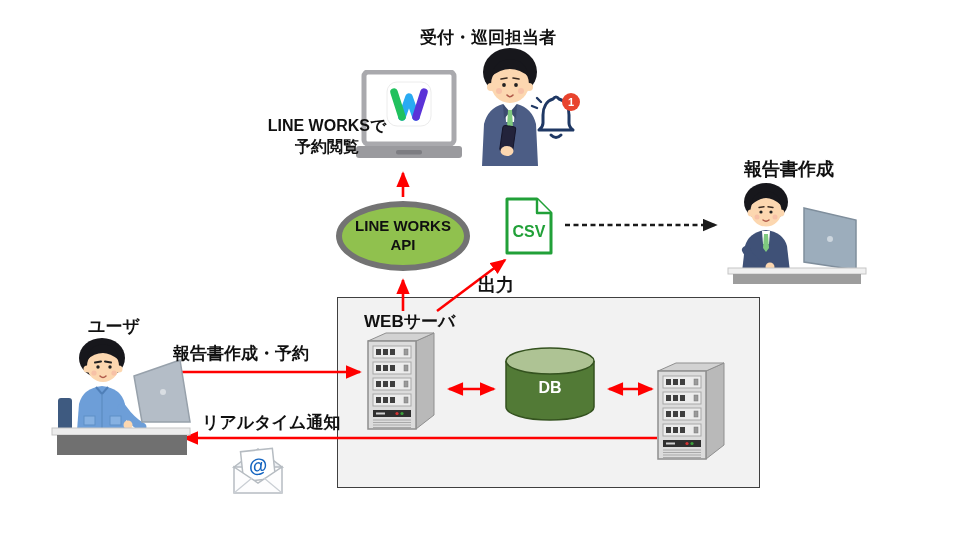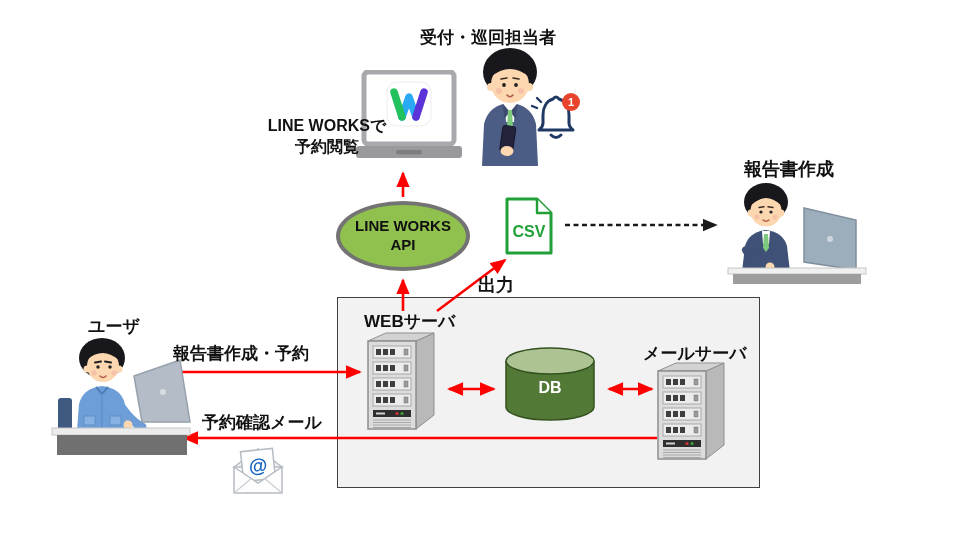--- a/index.html
+++ b/index.html
@@ -15,21 +15,21 @@
   .lbl18{font-size:18px;}
   .twoline{white-space:normal;}
   
   .sysbox{
     position:absolute;left:337px;top:297px;width:423px;height:191px;
     background:#f2f2f2;border:1.6px solid #3f3f3f;box-sizing:border-box;z-index:1;
   }
   
   .api-ellipse{
     position:absolute;left:336px;top:201px;width:134px;height:70px;border-radius:50%;
-    background:#90c14e;border:4px solid #737373;box-sizing:border-box;z-index:6;
+    background:#90c14e;border:6px solid #737373;box-sizing:border-box;z-index:6;
     display:flex;flex-direction:column;align-items:center;justify-content:center;
     font-size:15px;font-weight:700;color:#101010;line-height:1.25;
   }
   .arrows{position:absolute;left:0;top:0;z-index:5;pointer-events:none;}
   .icon-layer{z-index:6;}
   .text-layer{z-index:7;}
 </style>
 </head>
 <body>
 
@@ -197,21 +197,20 @@
         <line x1="9" y1="96.5" x2="47" y2="96.5"></line>
     </g>
   </svg>
 
   <svg class="abs icon-layer" style="left:502px;top:346px;" width="96" height="78" viewBox="0 0 96 78">
     <path d="M4 15 V61 A44 13 0 0 0 92 61 V15" fill="#527a36" stroke="#34521f" stroke-width="1.5"></path>
     <ellipse cx="48" cy="15" rx="44" ry="13" fill="#aec394" stroke="#34521f" stroke-width="1.5"></ellipse>
     <text x="48" y="47" text-anchor="middle" font-size="16" font-weight="bold" fill="#ffffff">DB</text>
   </svg>
 
-  <div class="label lbl17 text-layer abs" style="left:643px;top:343px;">メールサーバ</div>
 
   <svg class="abs icon-layer" style="left:654px;top:361px;" width="76" height="100" viewBox="0 0 76 100">
     <polygon points="52,10 70,2 70,84 52,98" fill="#b9b9b9" stroke="#8f8f8f"></polygon>
     <polygon points="4,10 22,2 70,2 52,10" fill="#d2d2d2" stroke="#8f8f8f"></polygon>
     <rect x="4" y="10" width="48" height="88" fill="#dcdcdc" stroke="#8f8f8f" stroke-width="1.5"></rect>
     <g>
       <rect x="9" y="15" width="38" height="12" fill="#ececec" stroke="#a8a8a8"></rect>
       <rect x="12" y="18" width="5" height="6" fill="#3f3f3f"></rect>
         <rect x="19" y="18" width="5" height="6" fill="#3f3f3f"></rect>
         <rect x="26" y="18" width="5" height="6" fill="#3f3f3f"></rect>
@@ -268,21 +267,21 @@
     <path d="M72,76 Q82,90 92,95" stroke="#6d9ed8" stroke-width="9" fill="none" stroke-linecap="round"></path>
     <circle cx="78" cy="93" r="4.5" fill="#fcd7b0"></circle>
     <polygon points="84,44 130,28 140,90 92,90" fill="#b4bdc7" stroke="#97a1ab" stroke-width="1.5"></polygon>
     <circle cx="113" cy="60" r="3" fill="#d9dee3"></circle>
     <rect x="2" y="96" width="138" height="7" fill="#ececec" stroke="#c6c6c6"></rect>
     <rect x="7" y="103" width="130" height="20" fill="#707070"></rect>
   </svg>
 
   <div class="label lbl17 text-layer abs" style="left:173px;top:343px;">報告書作成・予約</div>
 
-  <div class="label lbl17 text-layer abs" style="left:202px;top:412px;">予約確認メール</div>
+  <div class="label lbl17 text-layer abs" style="left:202px;top:412px;">リアルタイム通知</div>
 
   <svg class="abs icon-layer" style="left:229px;top:441px;" width="58" height="58" viewBox="0 0 58 58">
     <polygon points="5,26 29,8 53,26" fill="#eef1f4" stroke="#b6bcc2" stroke-width="1.5"></polygon>
     <g transform="rotate(-6 29 24)">
       <rect x="13" y="9" width="32" height="30" fill="#ffffff" stroke="#b6bcc2" stroke-width="1.5"></rect>
       <text x="29" y="31" text-anchor="middle" font-size="19" font-weight="bold" fill="#1565c0">@</text>
     </g>
     <path d="M5,26 L29,42 L53,26 L53,52 L5,52 Z" fill="#fdfdfe" stroke="#b6bcc2" stroke-width="1.5"></path>
     <path d="M5,52 L23,37" stroke="#c9ced4" stroke-width="1.2"></path>
     <path d="M53,52 L35,37" stroke="#c9ced4" stroke-width="1.2"></path>

